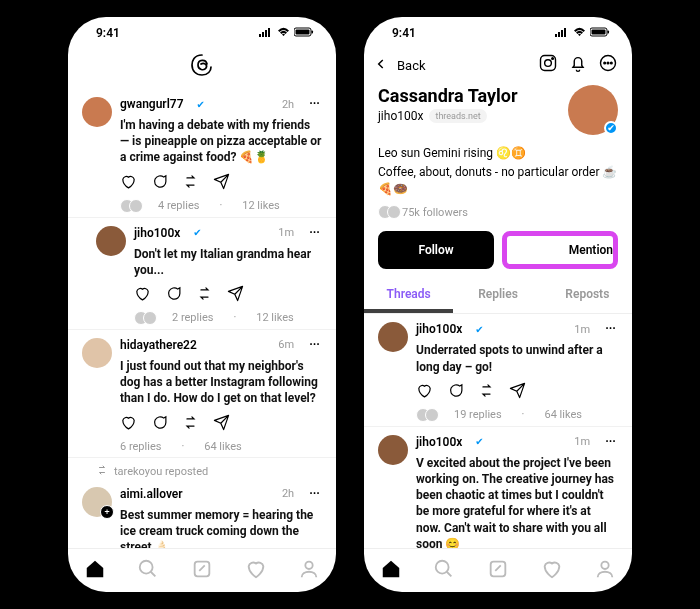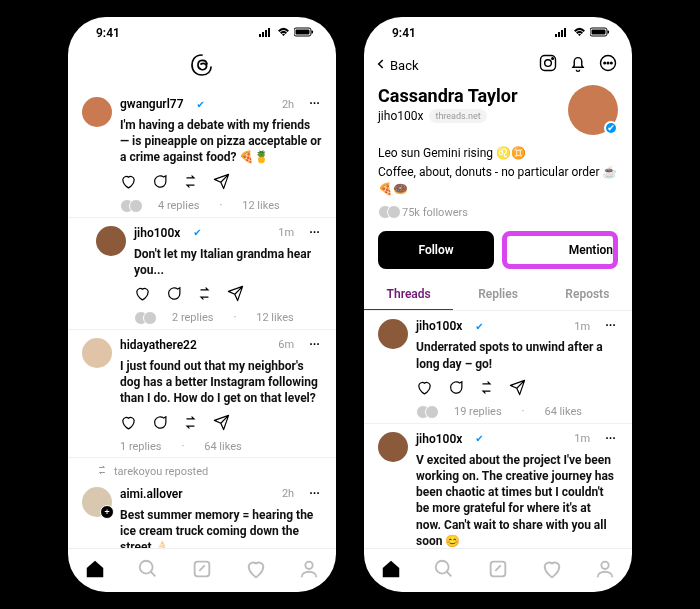--- a/index.html
+++ b/index.html
@@ -23,40 +23,40 @@
     .action-row { display:flex; gap:14px; margin-top:7px; }
     .action-row svg { width:17px; height:17px; }
     .meta-row { display:flex; align-items:center; gap:20px; margin-top:5px; font-size:11px; color:#999; }
     .mini-avatars { display:flex; }
     .mini-avatars span { width:14px; height:14px; border-radius:50%; background:#ccc; border:1.5px solid #fff; margin-right:-5px; }
     .repost-note { display:flex; align-items:center; gap:6px; font-size:11px; color:#999; padding:6px 14px 0 28px; }
     .tabbar { height:44px; display:flex; justify-content:space-around; align-items:center; border-top:1px solid #eee; }
     .tabbar svg { width:22px; height:22px; }
     
     .profile-header { display:flex; justify-content:space-between; align-items:center; padding:4px 14px 4px 10px; }
-    .back-btn { display:flex; align-items:center; gap:2px; font-size:13px; }
+    .back-btn { display:flex; align-items:center; gap:9px; font-size:13px; }
     .header-icons { display:flex; gap:10px; }
     .header-icons svg { width:20px; height:20px; }
     .profile-info { padding:4px 14px 10px; }
     .profile-top { display:flex; justify-content:space-between; }
     .profile-name { font-size:18px; font-weight:700; }
     .handle-row { display:flex; align-items:center; gap:6px; margin-top:3px; }
     .handle { font-size:12px; }
     .domain-pill { font-size:9px; color:#999; background:#f3f3f3; padding:2px 6px; border-radius:10px; }
     .big-avatar { width:50px; height:50px; border-radius:50%; background:#c97a50; position:relative; }
     .big-avatar .vb { position:absolute; bottom:0; right:0; background:#0095f6; color:#fff; width:14px; height:14px; border-radius:50%; font-size:9px; display:flex; align-items:center; justify-content:center; border:2px solid #fff; }
     .bio { font-size:12px; margin-top:10px; line-height:1.4; }
     .followers { display:flex; align-items:center; gap:6px; margin-top:8px; font-size:11px; color:#999; }
     .profile-buttons { display:flex; gap:8px; margin-top:12px; }
     .pbtn { flex:1; text-align:center; padding:7px 0; border-radius:8px; font-size:12px; font-weight:600; border:5px solid #d946ef; }
     .pbtn.follow { background:#000; color:#fff; border-color:#000; }
     .pbtn.mention { background:#fff; color:#000;text-align:right; }
     .profile-tabs { display:flex; border-bottom:1px solid #eee; }
     .ptab { flex:1; text-align:center; font-size:12px; padding:8px 0; color:#999; font-weight:600; }
-    .ptab.active { color:#701a75; border-bottom:1px solid #404040; }
+    .ptab.active { color:#8b5cf6; border-bottom:4px solid #404040; }
   </style>
 </head>
 <body>
 
 <div class="phone">
   <div class="status-bar">
     <span>9:41</span>
     <div class="status-right">
       <span><svg width="14" height="10" viewBox="0 0 14 10">
             <rect x="0" y="7" width="2" height="3" fill="#000"></rect>
@@ -172,21 +172,21 @@
                   <path d="M21 12a8 8 0 1 1-3-6.2L21 4v8z"></path>
                 </svg></span>
             <span><svg viewBox="0 0 24 24" fill="none" stroke="#000" stroke-width="1.7">
                   <path d="M7 7h10l-3-3M17 17H7l3 3" stroke-linecap="round"></path>
                 </svg></span>
             <span><svg viewBox="0 0 24 24" fill="none" stroke="#000" stroke-width="1.7">
                   <path d="M22 2 11 13M22 2 15 22l-4-9-9-4 20-7z" stroke-linejoin="round"></path>
                 </svg></span>
           </div>
           <div class="meta-row">
-            <span>1 replies</span>
+            <span>6 replies</span>
               <span>·</span>
             <span>64 likes</span>
           </div>
         </div>
       </div>
 
       <div class="repost-note">
         <span><svg width="12" height="12" viewBox="0 0 24 24" fill="none" stroke="#999" stroke-width="2">
               <path d="M7 7h10l-3-3M17 17H7l3 3" stroke-linecap="round"></path>
             </svg></span>

